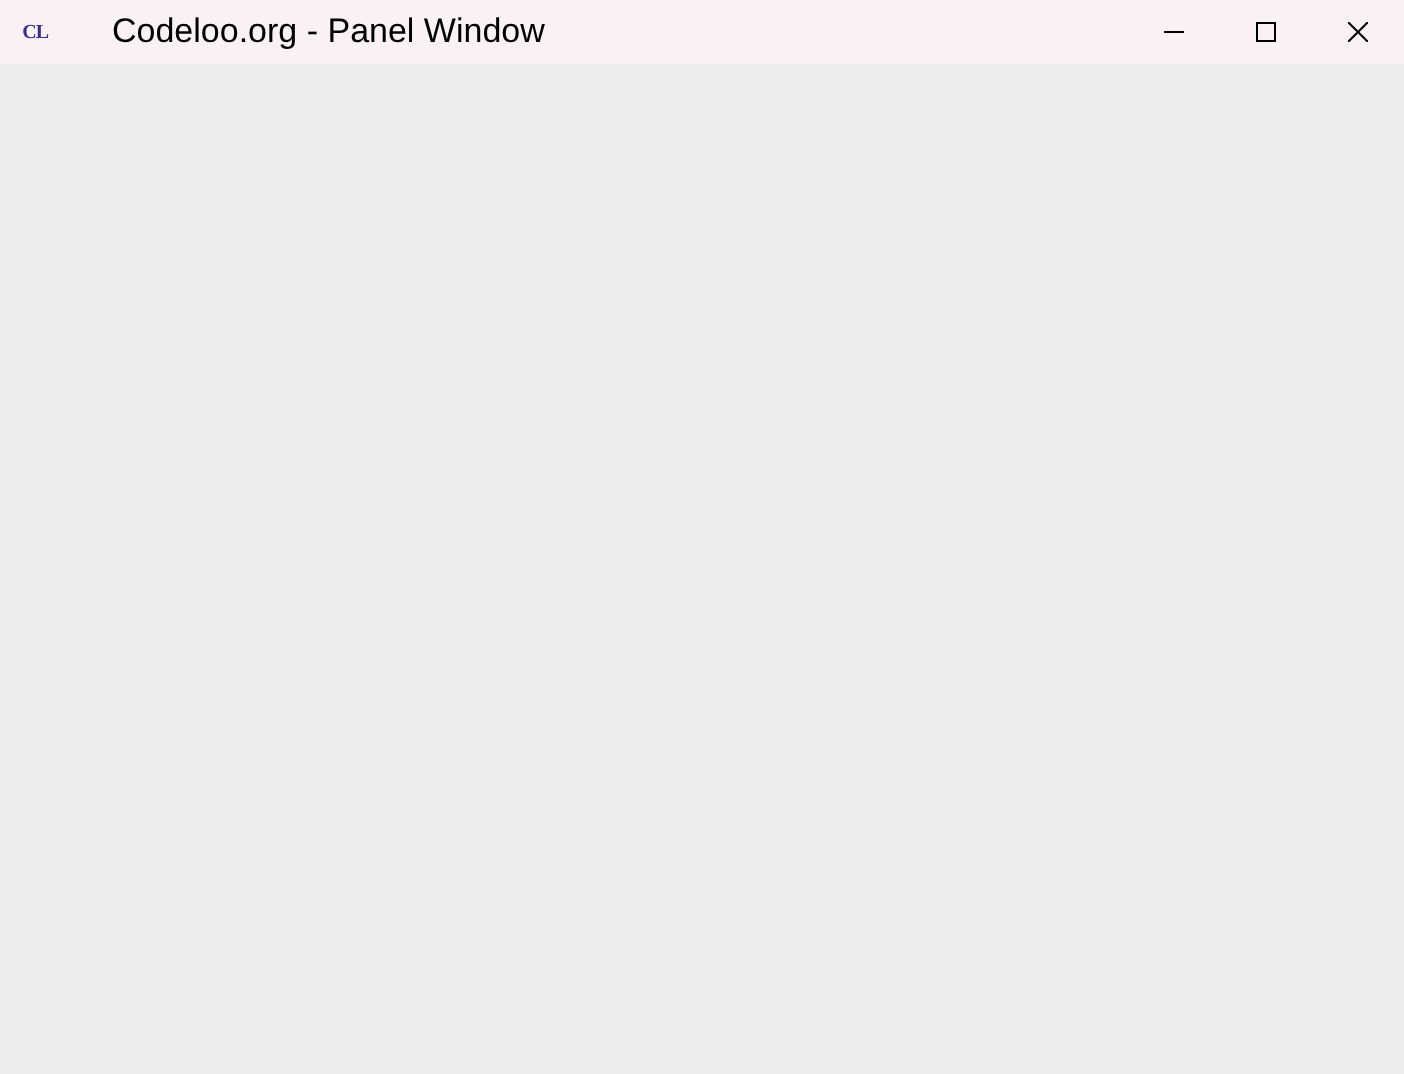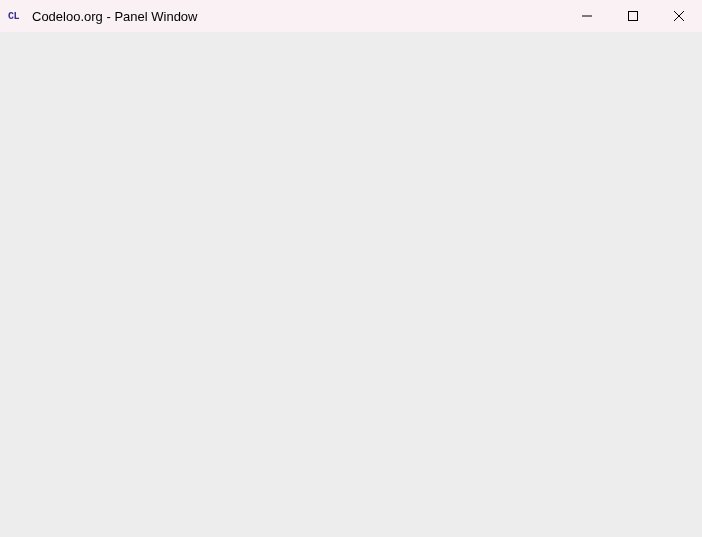--- a/index.html
+++ b/index.html
@@ -21,31 +21,32 @@
       align-items: center;
       padding-left: 8px;
       position: relative;
     }
     .app-icon {
       width: 16px;
       height: 16px;
       margin-right: 8px;
       display: flex;
       align-items: center;
-      justify-content: flex-start;
+      justify-content: flex-end;
       color: #3a2e8f;
       font-weight: bold;
       font-size: 10px;
       letter-spacing: -0.5px;
-      font-family: Liberation Mono, monospace;
+      font-family: Liberation Serif, serif;
     }
     .title-text {
-      font-size: 13px;
+      font-size: 17px;
       color: #000;
       flex: 1;
+      margin-left: 24px;
     }
     .window-controls {
       display: flex;
       height: 100%;
     }
     .win-btn {
       width: 46px;
       height: 32px;
       display: flex;
       align-items: center;

